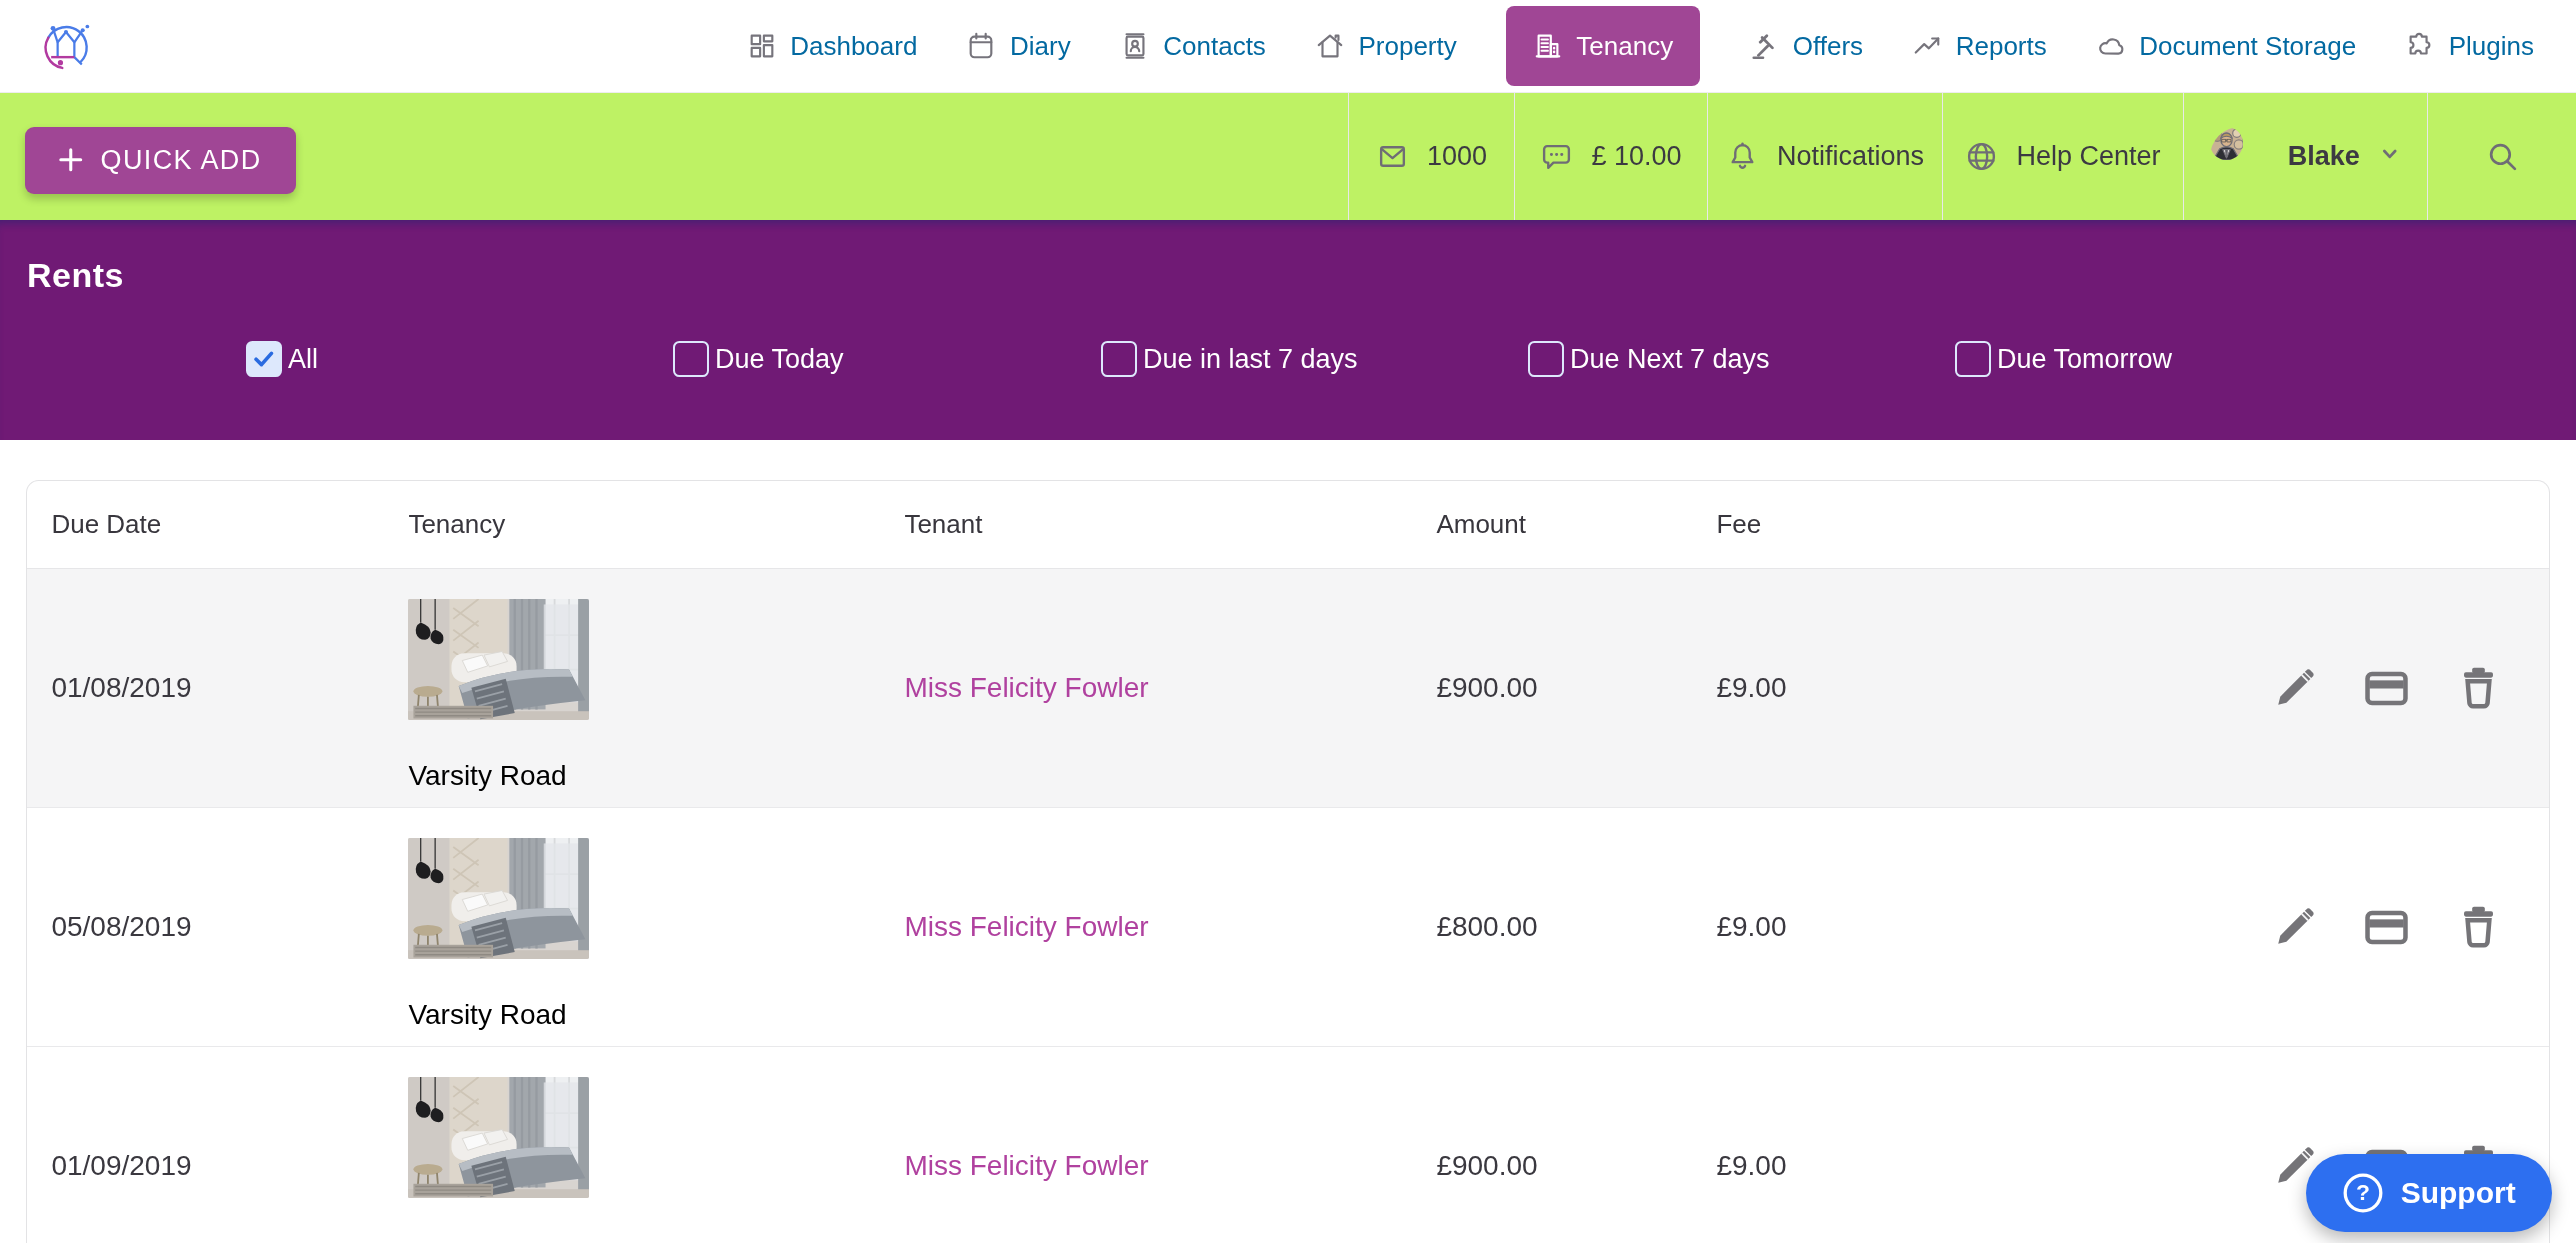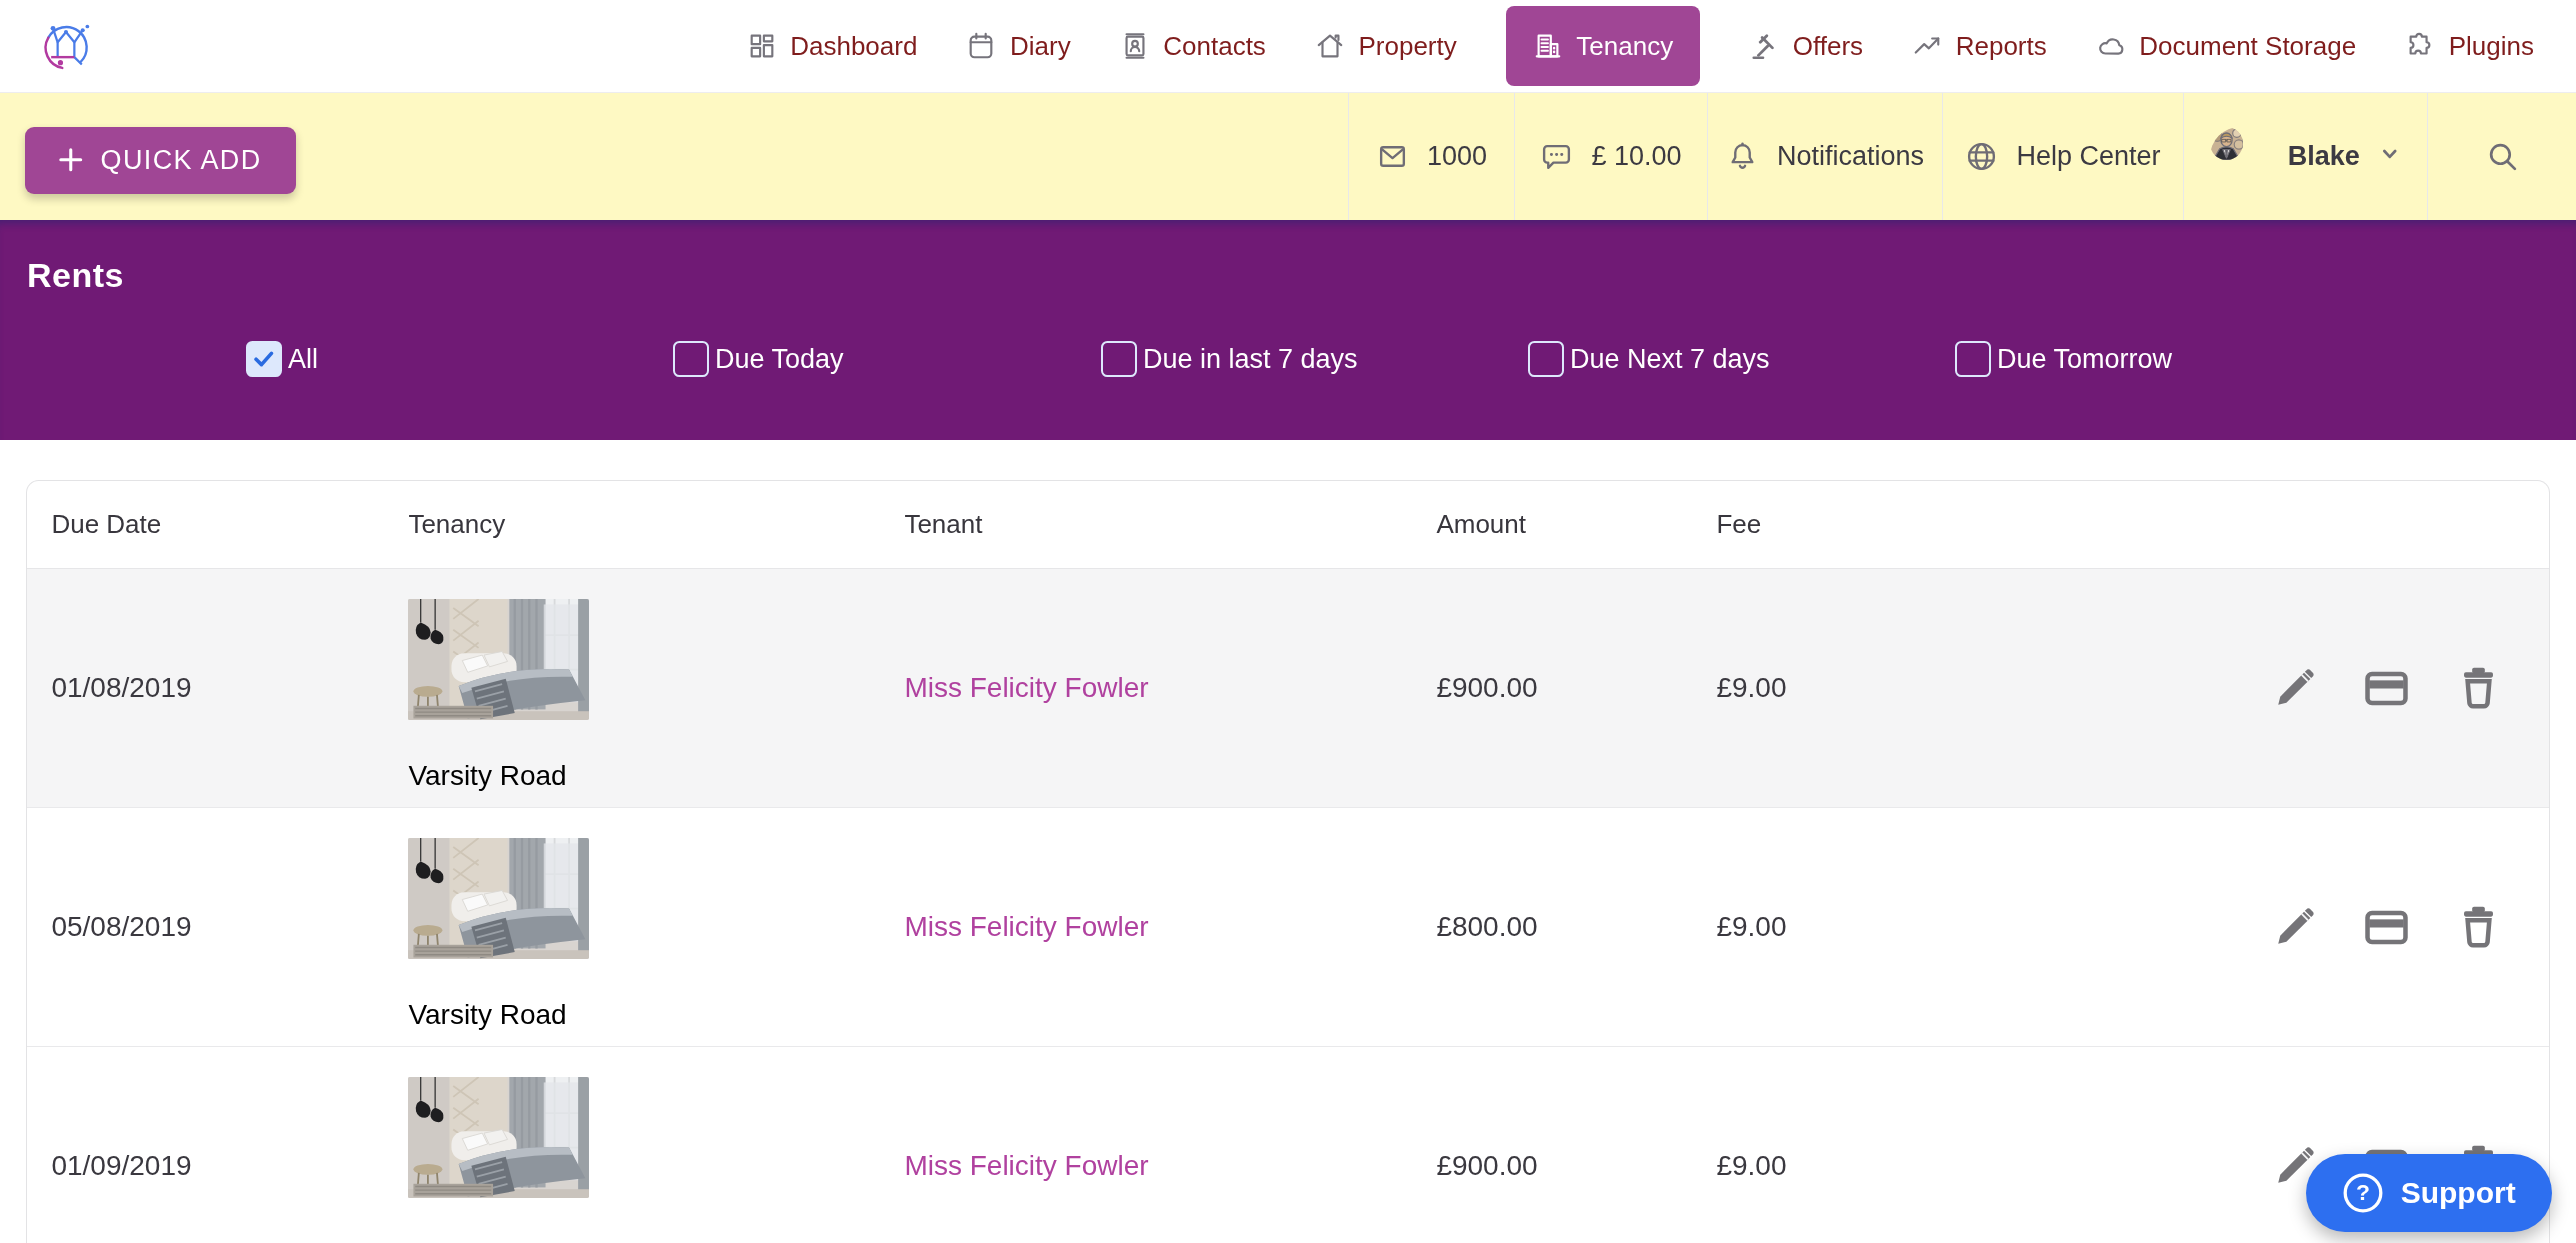--- a/index.html
+++ b/index.html
@@ -6,28 +6,28 @@
   body{
     width:2576px;height:1244px;position:relative;background:#ffffff;
     font-family:"Liberation Sans",sans-serif;color:#3a383f;
   }
   
   .topnav{height:92px;background:#fff;display:flex;align-items:center;
           padding:0 42px 0 40px;box-sizing:border-box;}
   .logo{width:52px;height:52px;flex:0 0 auto;cursor:pointer;}
   .nav-items{margin-left:auto;display:flex;align-items:center;gap:49px;}
   .nav-item{display:flex;align-items:center;gap:13.6px;font-size:26px;
-            color:#7f1d1d;cursor:pointer;white-space:nowrap;}
+            color:#0369a1;cursor:pointer;white-space:nowrap;}
   .nav-item svg{width:30px;height:30px;stroke:#76747c;fill:none;
                 stroke-width:2.3;stroke-linecap:round;stroke-linejoin:round;}
   .nav-item.active{background:#a04695;color:#fff;border-radius:8.1px;
                    height:80px;padding:0 27px;}
   .nav-item.active svg{stroke:#fff;}
   
-  .toolbar{height:128px;background:#fef9c3;border-top:0.9px solid #ededef;
+  .toolbar{height:128px;background:#bef264;border-top:0.9px solid #ededef;
            display:flex;align-items:center;position:relative;box-sizing:border-box;}
   .quick-add{margin-left:25px;margin-top:7.2px;height:67px;padding:0 34px;
              background:#a04695;color:#fff;font-size:27px;letter-spacing:1.4px;
              border:none;border-radius:9px;display:flex;align-items:center;gap:18px;
              font-family:inherit;font-weight:500;cursor:pointer;
              box-shadow:0 4.5px 9px rgba(0,0,0,.2);}
   .quick-add svg{width:23.5px;height:23.5px;stroke:#fff;stroke-width:3.4;stroke-linecap:round;}
   .toolbar-cells{position:absolute;right:0;top:0;height:100%;display:flex;}
   .cell{border-left:0.9px solid #e8e8ea;display:flex;align-items:center;
         justify-content:center;gap:18px;font-size:27px;color:#3c3a42;cursor:pointer;}

